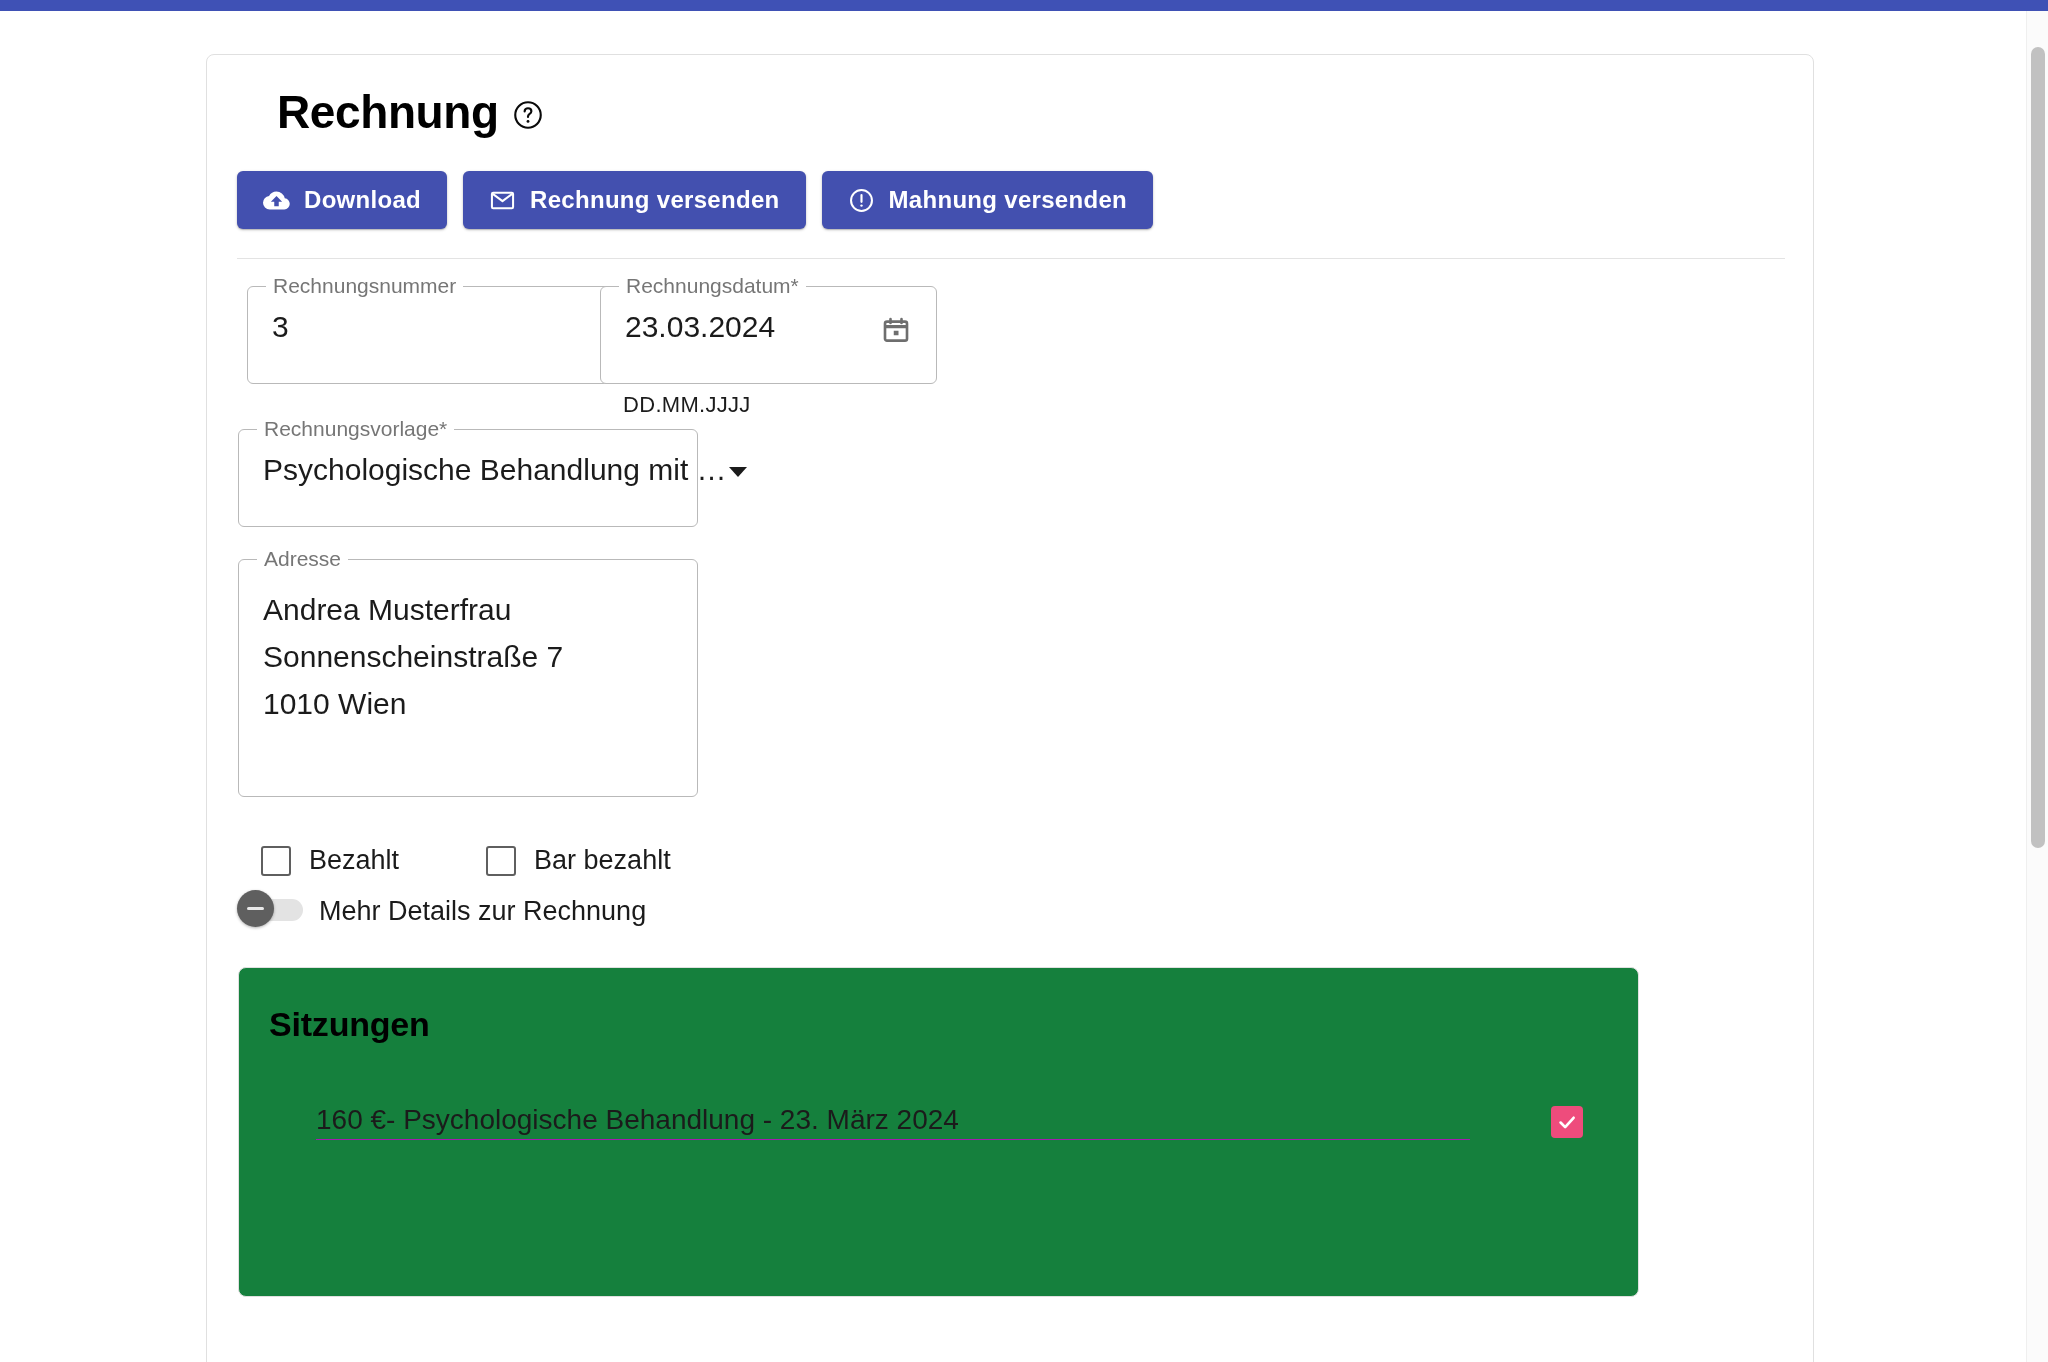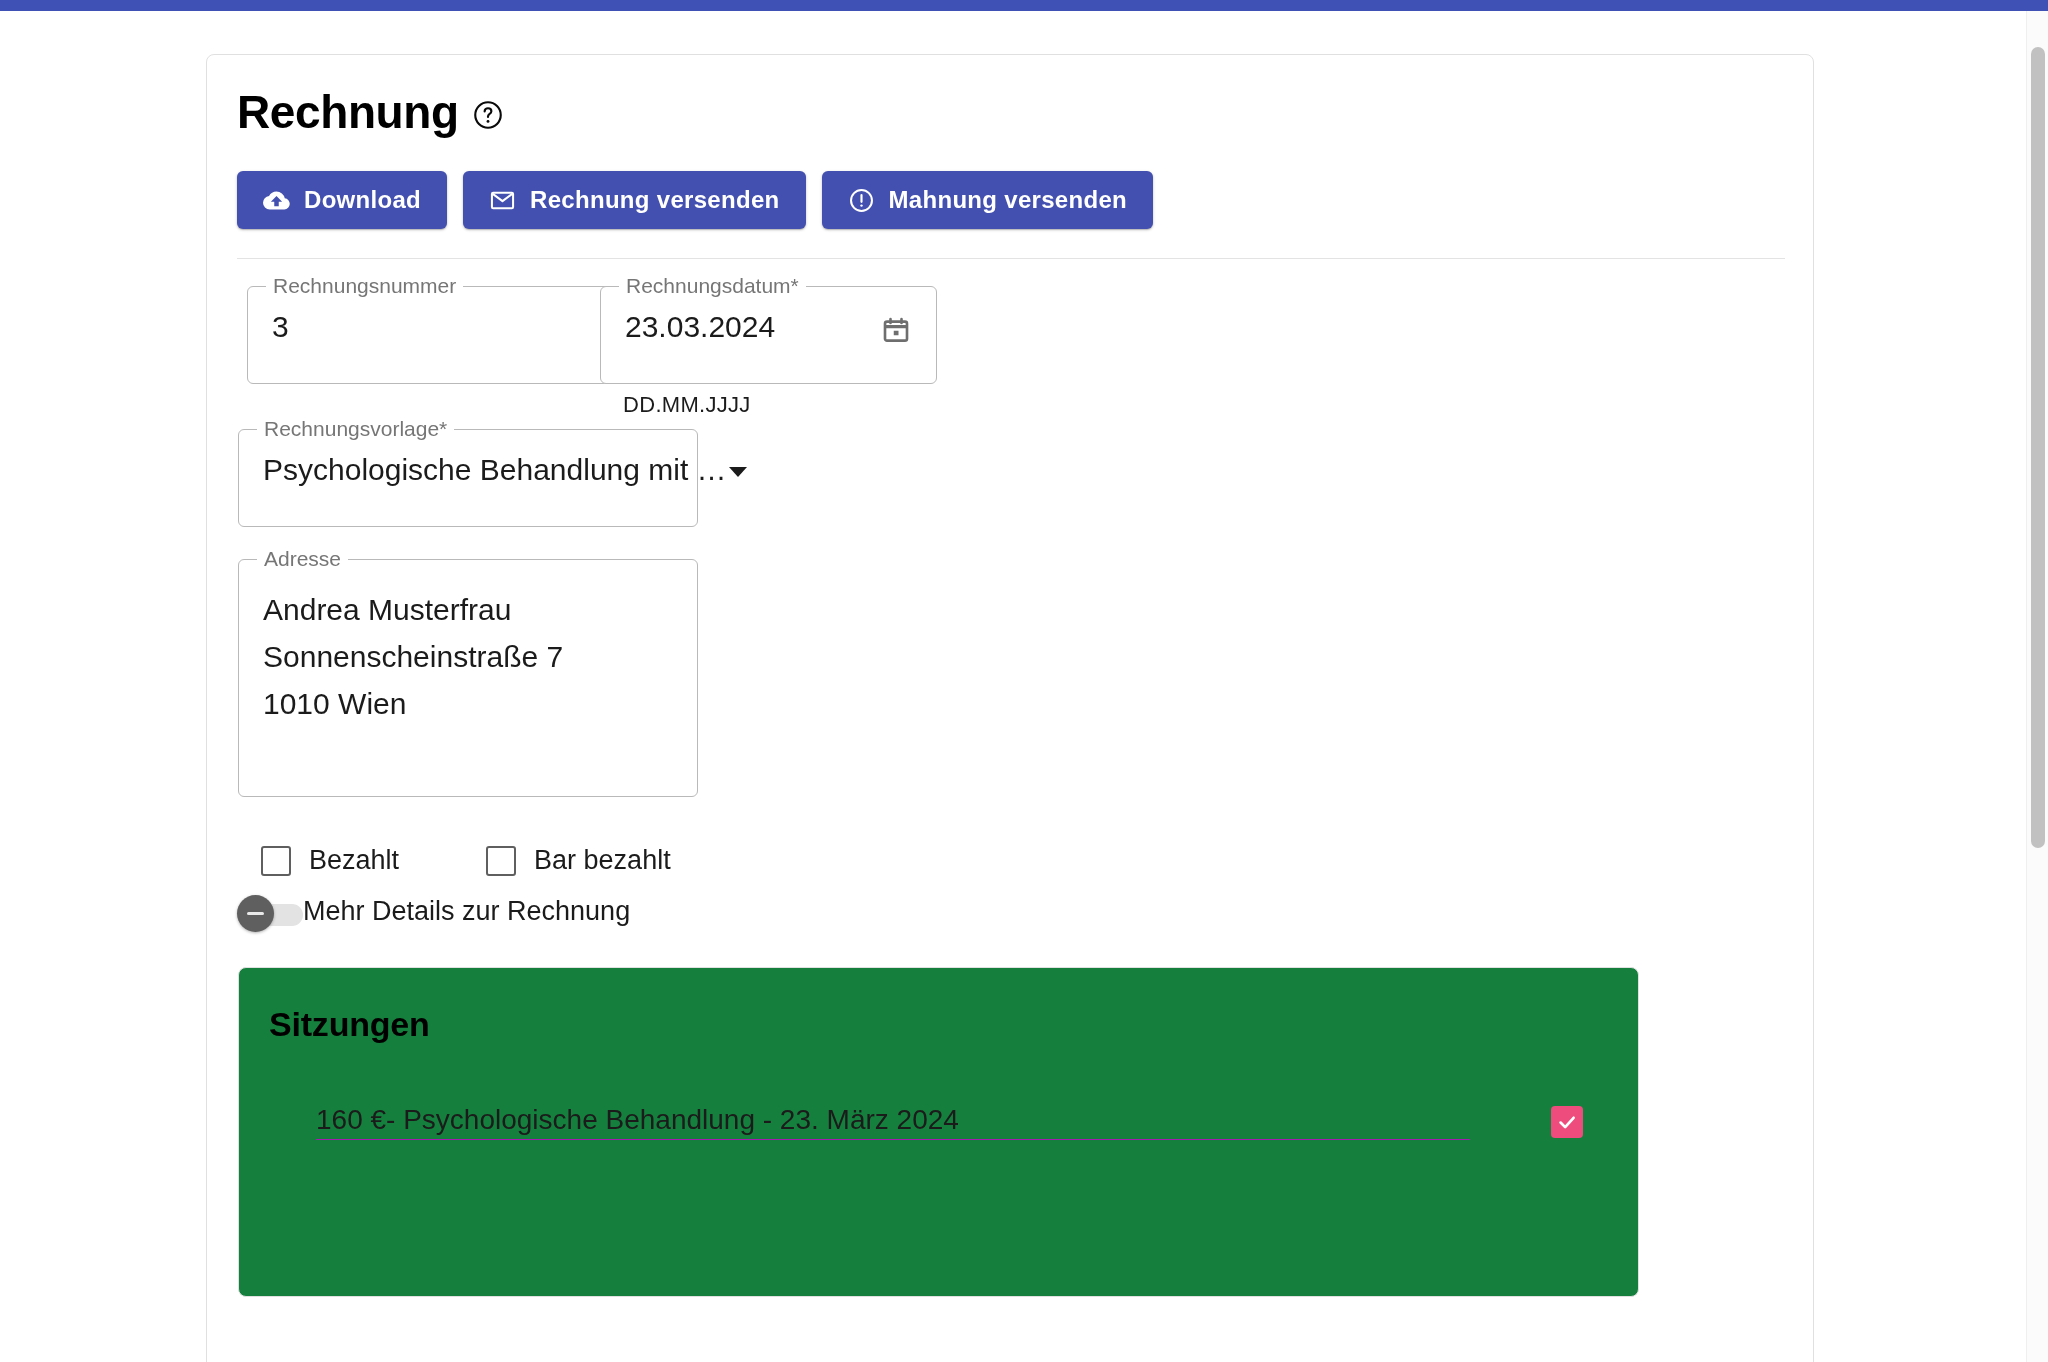--- a/index.html
+++ b/index.html
@@ -67,20 +67,21 @@
     align-items: center;
     gap: 14px;
     height: 58px;
   }
   .page-title {
     font-size: 46px;
     font-weight: 700;
     color: #000000;
     letter-spacing: -0.4px;
     line-height: 1;
+    margin-left: 40px;
   }
   .help-icon {
     width: 30px;
     height: 30px;
     display: inline-flex;
     align-items: center;
     justify-content: center;
     margin-top: 6px;
   }
   .help-icon svg { display: block; }
@@ -244,23 +245,24 @@
   }
   .cbox-label {
     font-size: 27px;
     color: #1b1b1b;
     white-space: nowrap;
   }
 
   
   .toggle-row {
     display: flex;
-    align-items: flex-end;
+    align-items: flex-start;
     margin-top: 20px;
     margin-left: 0px;
+    gap: 16px;
     cursor: pointer;
   }
   .switch {
     position: relative;
     width: 66px;
     height: 26px;
     flex: none;
   }
   .switch .track {
     position: absolute;

